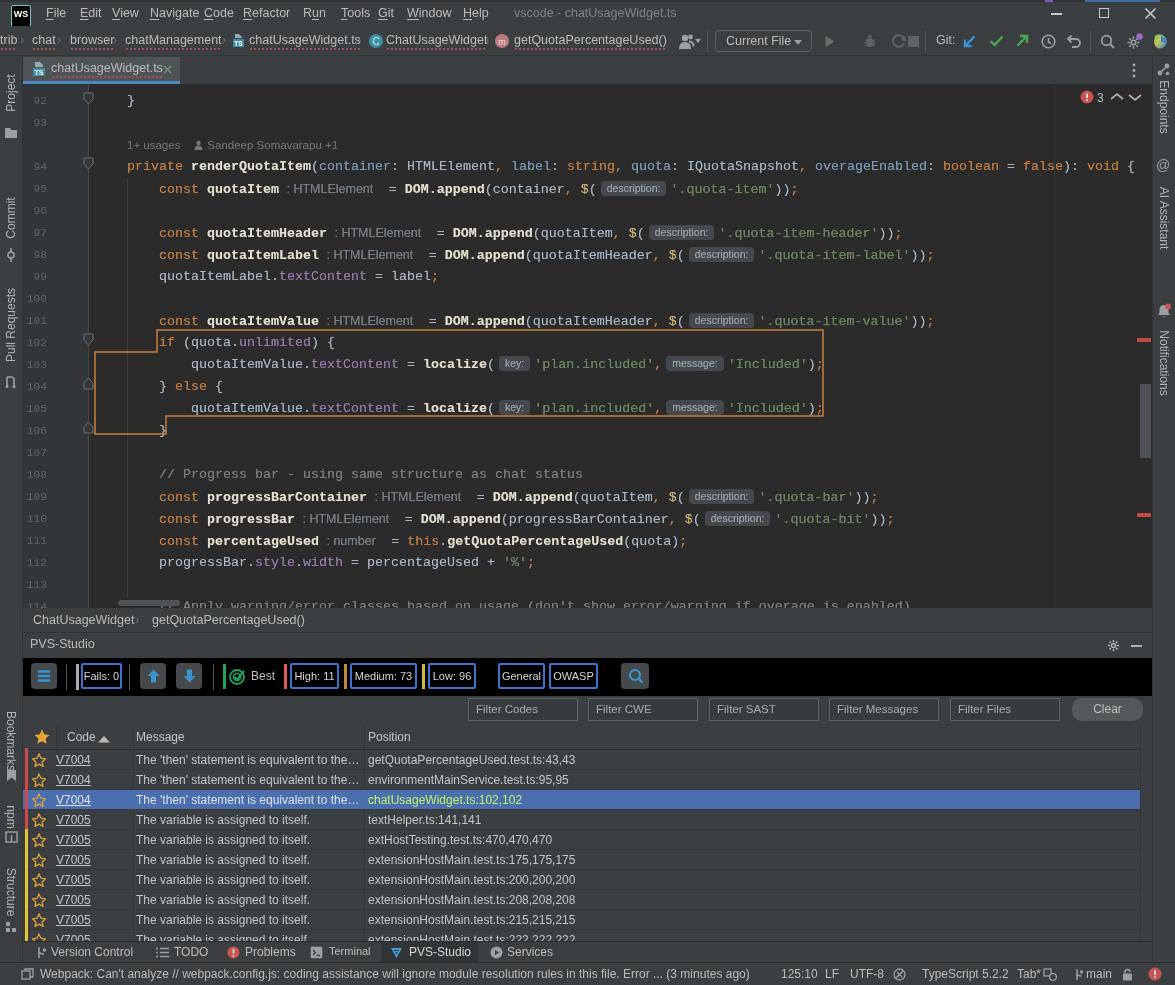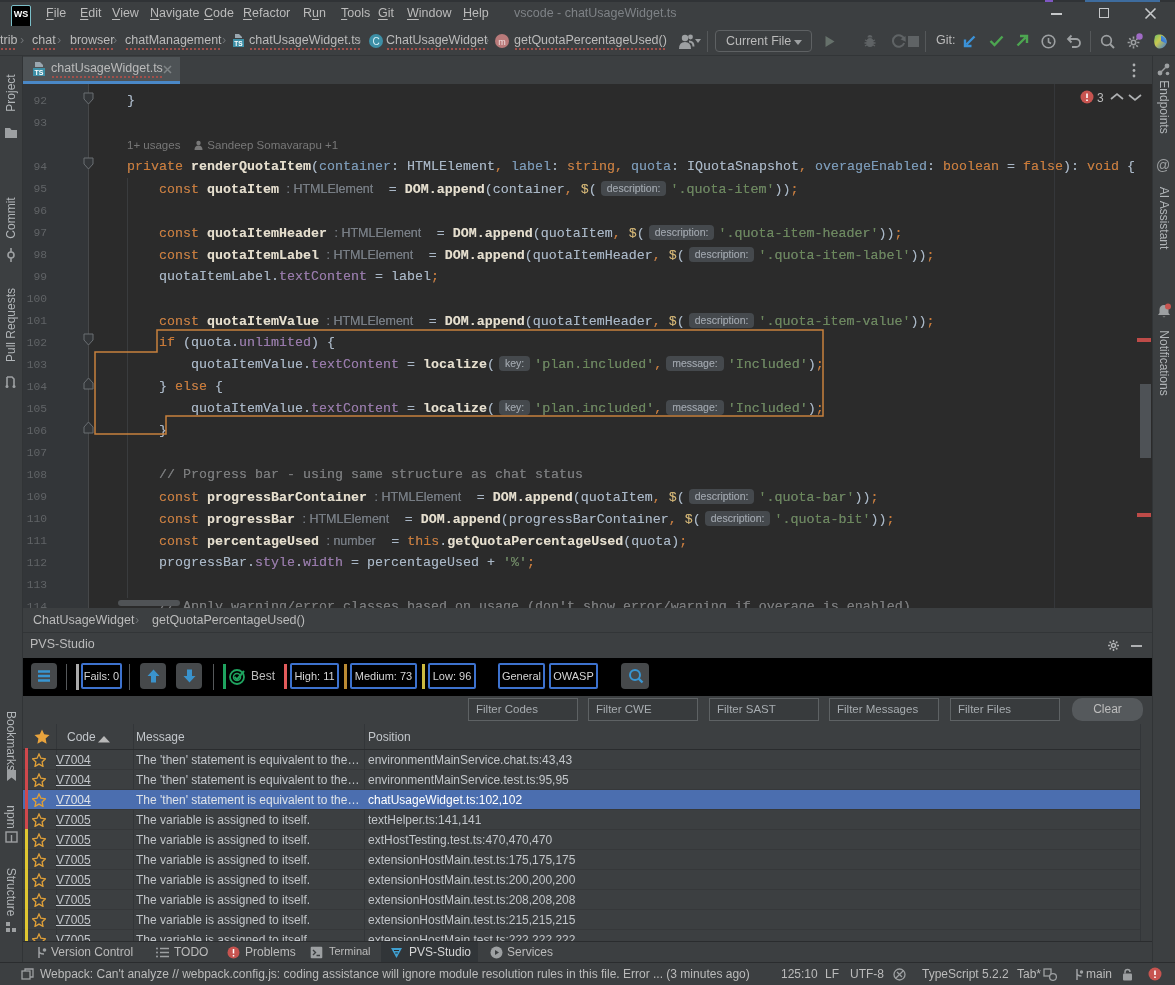--- a/index.html
+++ b/index.html
@@ -386,37 +386,37 @@
     <div class="rowtxt" style="left:113px;top:6px">Message</div>
     <div class="rowtxt" style="left:345px;top:6px">Position</div>
   </div>
   <div id="rows">
 <div class="row" style="top:26px;">
 <svg class="a" style="left:9px;top:3px" width="14" height="14">
           <path d="M7 1 L8.9 5.2 L13.5 5.8 L10.1 8.9 L11 13.4 L7 11.1 L3 13.4 L3.9 8.9 L0.5 5.8 L5.1 5.2 Z" fill="none" stroke="#DFA039" stroke-width="1.3"></path>
         </svg>
 <div class="rowtxt link" style="left:33px;color:#C2C6CA">V7004</div>
 <div class="rowtxt" style="left:113px;color:#C2C6CA">The 'then' statement is equivalent to the…</div>
-<div class="rowtxt" style="left:345px;color:#C2C6CA">environmentMainService.chat.ts:43,43</div>
+<div class="rowtxt" style="left:345px;color:#C2C6CA">getQuotaPercentageUsed.test.ts:43,43</div>
       </div>
 <div class="row" style="top:46px;">
 <svg class="a" style="left:9px;top:3px" width="14" height="14">
           <path d="M7 1 L8.9 5.2 L13.5 5.8 L10.1 8.9 L11 13.4 L7 11.1 L3 13.4 L3.9 8.9 L0.5 5.8 L5.1 5.2 Z" fill="none" stroke="#DFA039" stroke-width="1.3"></path>
         </svg>
 <div class="rowtxt link" style="left:33px;color:#C2C6CA">V7004</div>
 <div class="rowtxt" style="left:113px;color:#C2C6CA">The 'then' statement is equivalent to the…</div>
 <div class="rowtxt" style="left:345px;color:#C2C6CA">environmentMainService.test.ts:95,95</div>
       </div>
 <div class="row" style="top:66px;background:#4B6EAF;">
 <svg class="a" style="left:9px;top:3px" width="14" height="14">
           <path d="M7 1 L8.9 5.2 L13.5 5.8 L10.1 8.9 L11 13.4 L7 11.1 L3 13.4 L3.9 8.9 L0.5 5.8 L5.1 5.2 Z" fill="none" stroke="#DFA039" stroke-width="1.3"></path>
         </svg>
 <div class="rowtxt link" style="left:33px;color:#DDE3EA">V7004</div>
 <div class="rowtxt" style="left:113px;color:#DDE3EA">The 'then' statement is equivalent to the…</div>
-<div class="rowtxt" style="left:345px;color:#ffffff">chatUsageWidget.ts:102,102</div>
+<div class="rowtxt" style="left:345px;color:#bef264">chatUsageWidget.ts:102,102</div>
       </div>
 <div class="row" style="top:86px;">
 <svg class="a" style="left:9px;top:3px" width="14" height="14">
           <path d="M7 1 L8.9 5.2 L13.5 5.8 L10.1 8.9 L11 13.4 L7 11.1 L3 13.4 L3.9 8.9 L0.5 5.8 L5.1 5.2 Z" fill="none" stroke="#DFA039" stroke-width="1.3"></path>
         </svg>
 <div class="rowtxt link" style="left:33px;color:#C2C6CA">V7005</div>
 <div class="rowtxt" style="left:113px;color:#C2C6CA">The variable is assigned to itself.</div>
 <div class="rowtxt" style="left:345px;color:#C2C6CA">textHelper.ts:141,141</div>
       </div>
 <div class="row" style="top:106px;">

